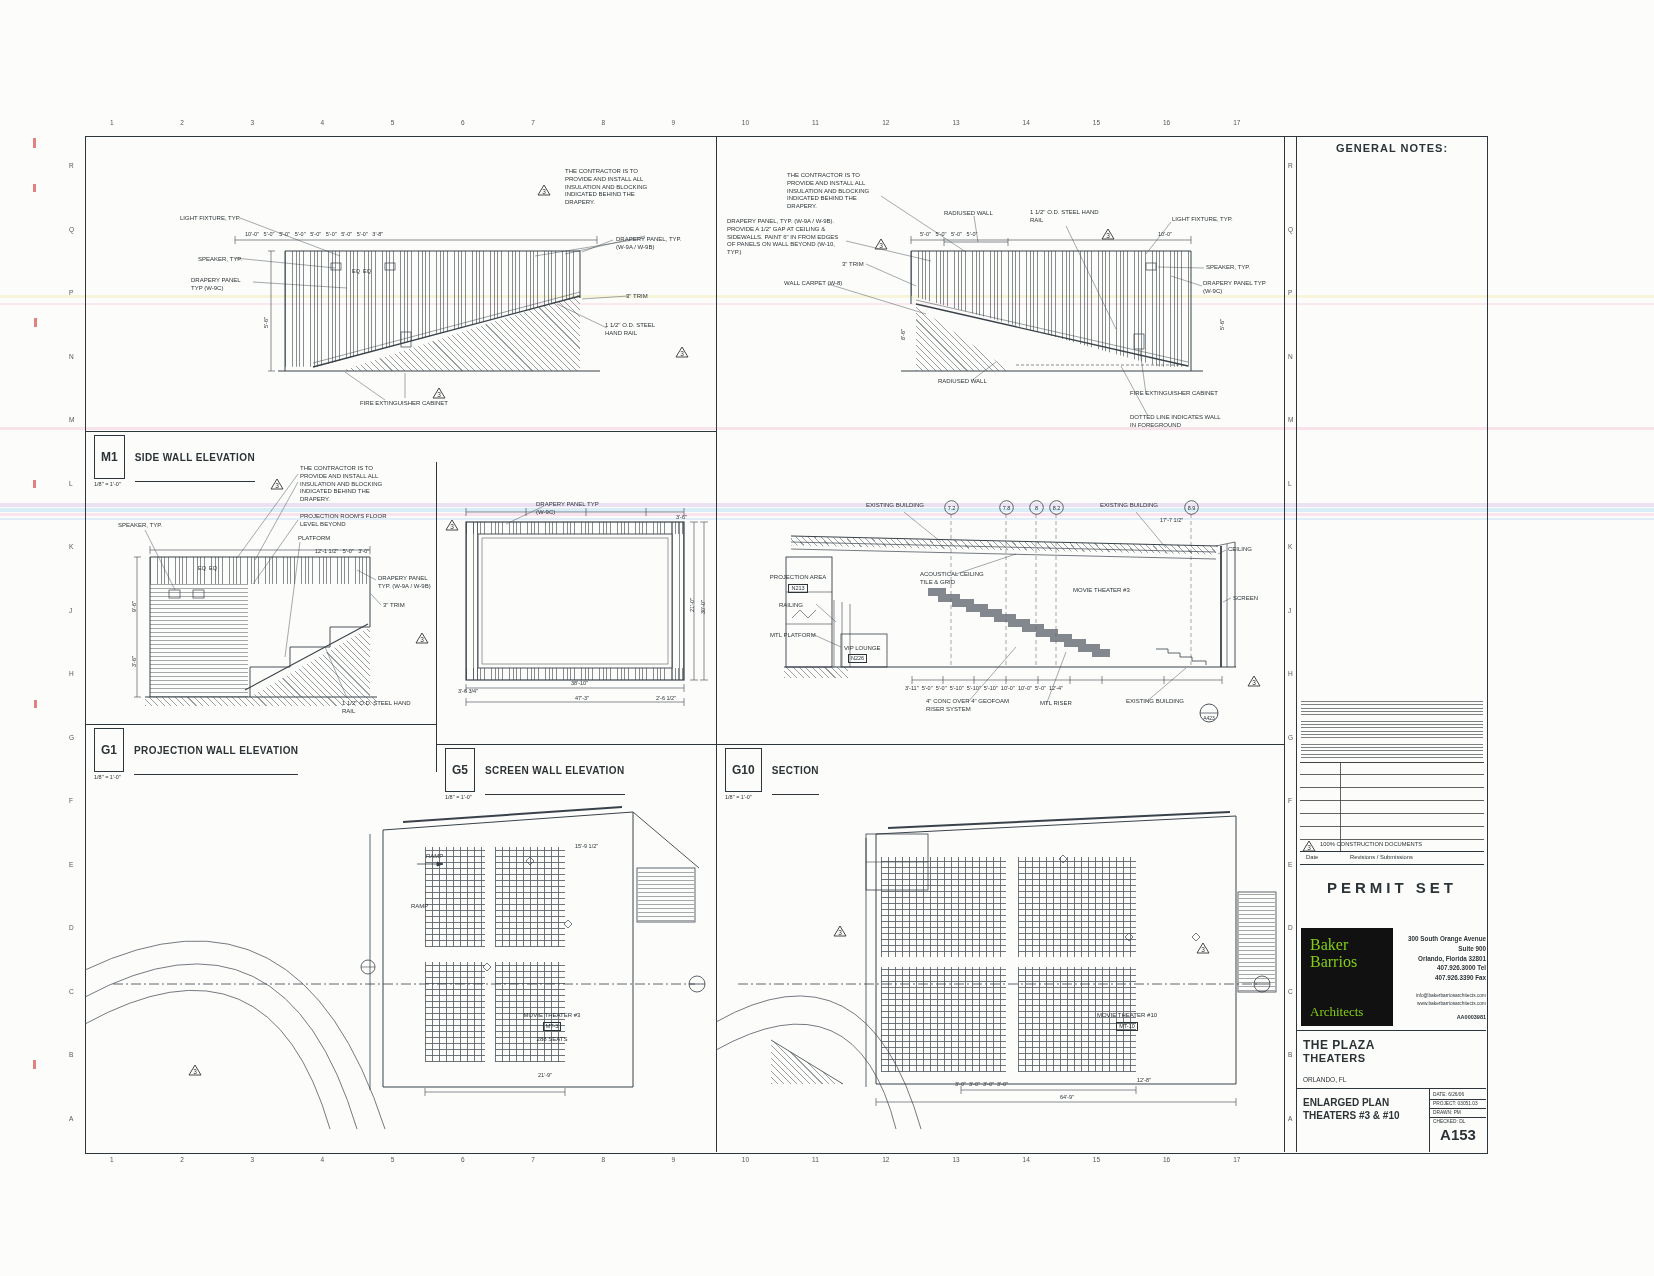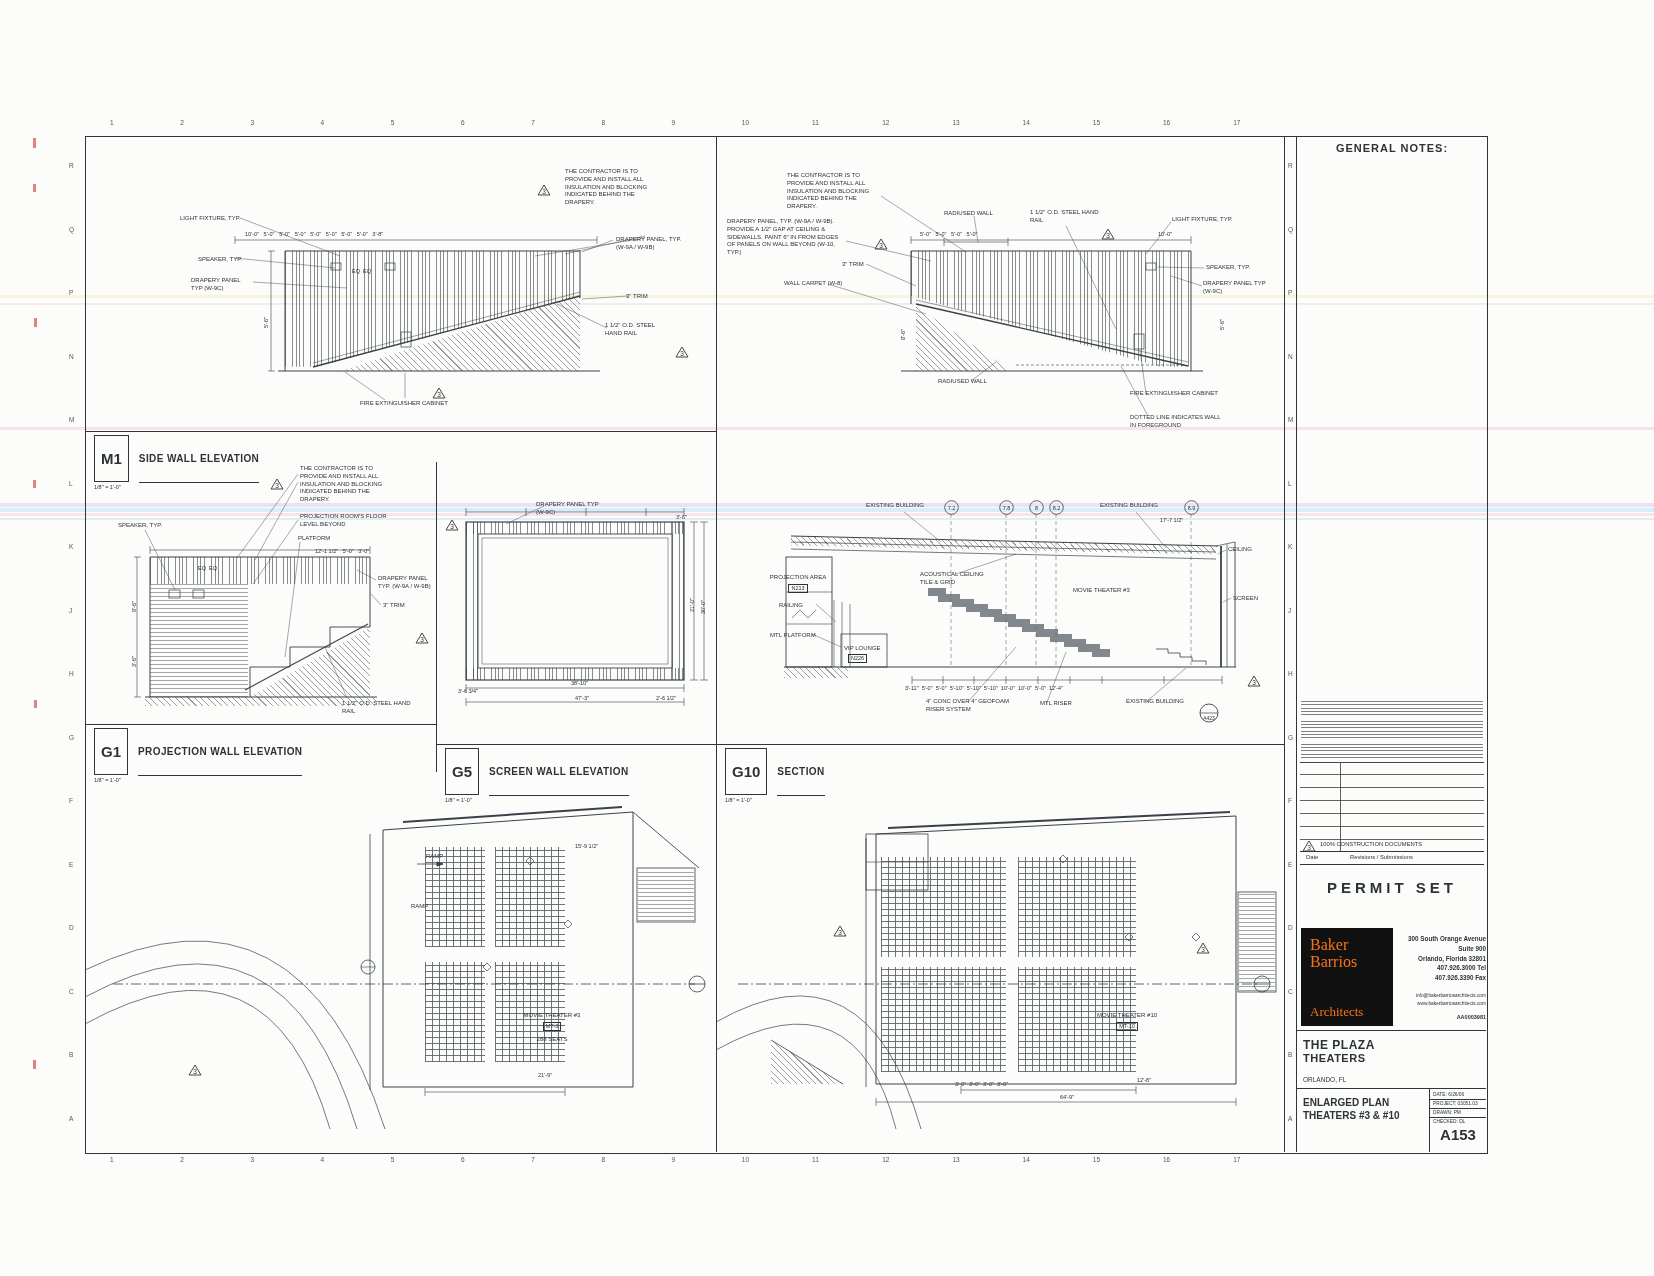--- a/index.html
+++ b/index.html
@@ -19,26 +19,26 @@
   .hatchh{position:absolute;background:repeating-linear-gradient(0deg,rgba(58,67,73,.45) 0 0.8px,transparent 0.8px 4px);}
   .seats{position:absolute;opacity:.8;background:repeating-linear-gradient(90deg,rgba(55,64,72,.9) 0 1px,transparent 1px 7px),repeating-linear-gradient(0deg,rgba(55,64,72,.9) 0 1px,transparent 1px 6px);}
   .aisle{position:absolute;background:#fcfcfa;}
   .textlines{position:absolute;background:repeating-linear-gradient(0deg,rgba(40,45,50,.6) 0 0.9px,transparent 0.9px 3.3px);}
   .tri{position:absolute;}
   .bubble{position:absolute;}
   .gridtick{position:absolute;font-size:6.5px;color:#555;}
   .stripe{position:absolute;left:0;width:1654px;pointer-events:none;}
   .redmark{position:absolute;background:rgba(200,30,30,.55);}
   .ptitlebar{position:absolute;border-top:1.3px solid #2f363b;padding:3px 0 0 9px;background:transparent;}
-  .pid{display:inline-block;border:1.1px solid #2f363b;font-weight:bold;font-size:15px;padding:14px 6px;vertical-align:middle;}
+  .pid{display:inline-block;border:1.1px solid #2f363b;font-weight:bold;font-size:12px;padding:14px 6px;vertical-align:middle;}
   .ptitle{font-weight:bold;font-size:10px;letter-spacing:.4px;margin-left:10px;border-bottom:.8px solid #2f363b;padding-bottom:18px;vertical-align:middle;}
   .pscale{font-size:5.5px;margin-top:2px;}
   .gn-title{position:absolute;left:1300px;top:142px;width:184px;text-align:center;font-weight:bold;font-size:11px;letter-spacing:1px;}
   .permit{position:absolute;left:1298px;top:879px;width:188px;text-align:center;font-weight:bold;font-size:15px;letter-spacing:4px;}
-  .logo{position:absolute;left:1301px;top:928px;width:92px;height:98px;background:#111;color:#f97316;font-family:"Liberation Serif",serif;display:flex;flex-direction:column;padding:8px 0 6px 9px;box-sizing:border-box;}
+  .logo{position:absolute;left:1301px;top:928px;width:92px;height:98px;background:#111;color:#84cc16;font-family:"Liberation Serif",serif;display:flex;flex-direction:column;padding:8px 0 6px 9px;box-sizing:border-box;}
   .logo .l1{font-size:16px;line-height:1.08;}
   .logo .sp{flex:1;}
   .logo .l2{font-size:13px;}
   .addr{position:absolute;left:1396px;top:934px;width:90px;text-align:right;font-size:6.3px;font-weight:bold;line-height:1.55;}
   .addr2{position:absolute;left:1396px;top:992px;width:90px;text-align:right;font-size:4.8px;line-height:1.6;}
   .lic{position:absolute;left:1396px;top:1014px;width:90px;text-align:right;font-size:5.5px;font-weight:bold;}
   .proj1{position:absolute;left:1303px;top:1038px;font-weight:bold;font-size:12px;letter-spacing:.5px;}
   .proj2{position:absolute;left:1303px;top:1052px;font-weight:bold;font-size:11px;letter-spacing:.5px;}
   .projcity{position:absolute;left:1303px;top:1076px;font-size:6.5px;}
   .st1{position:absolute;left:1303px;top:1097px;font-weight:bold;font-size:10px;}

